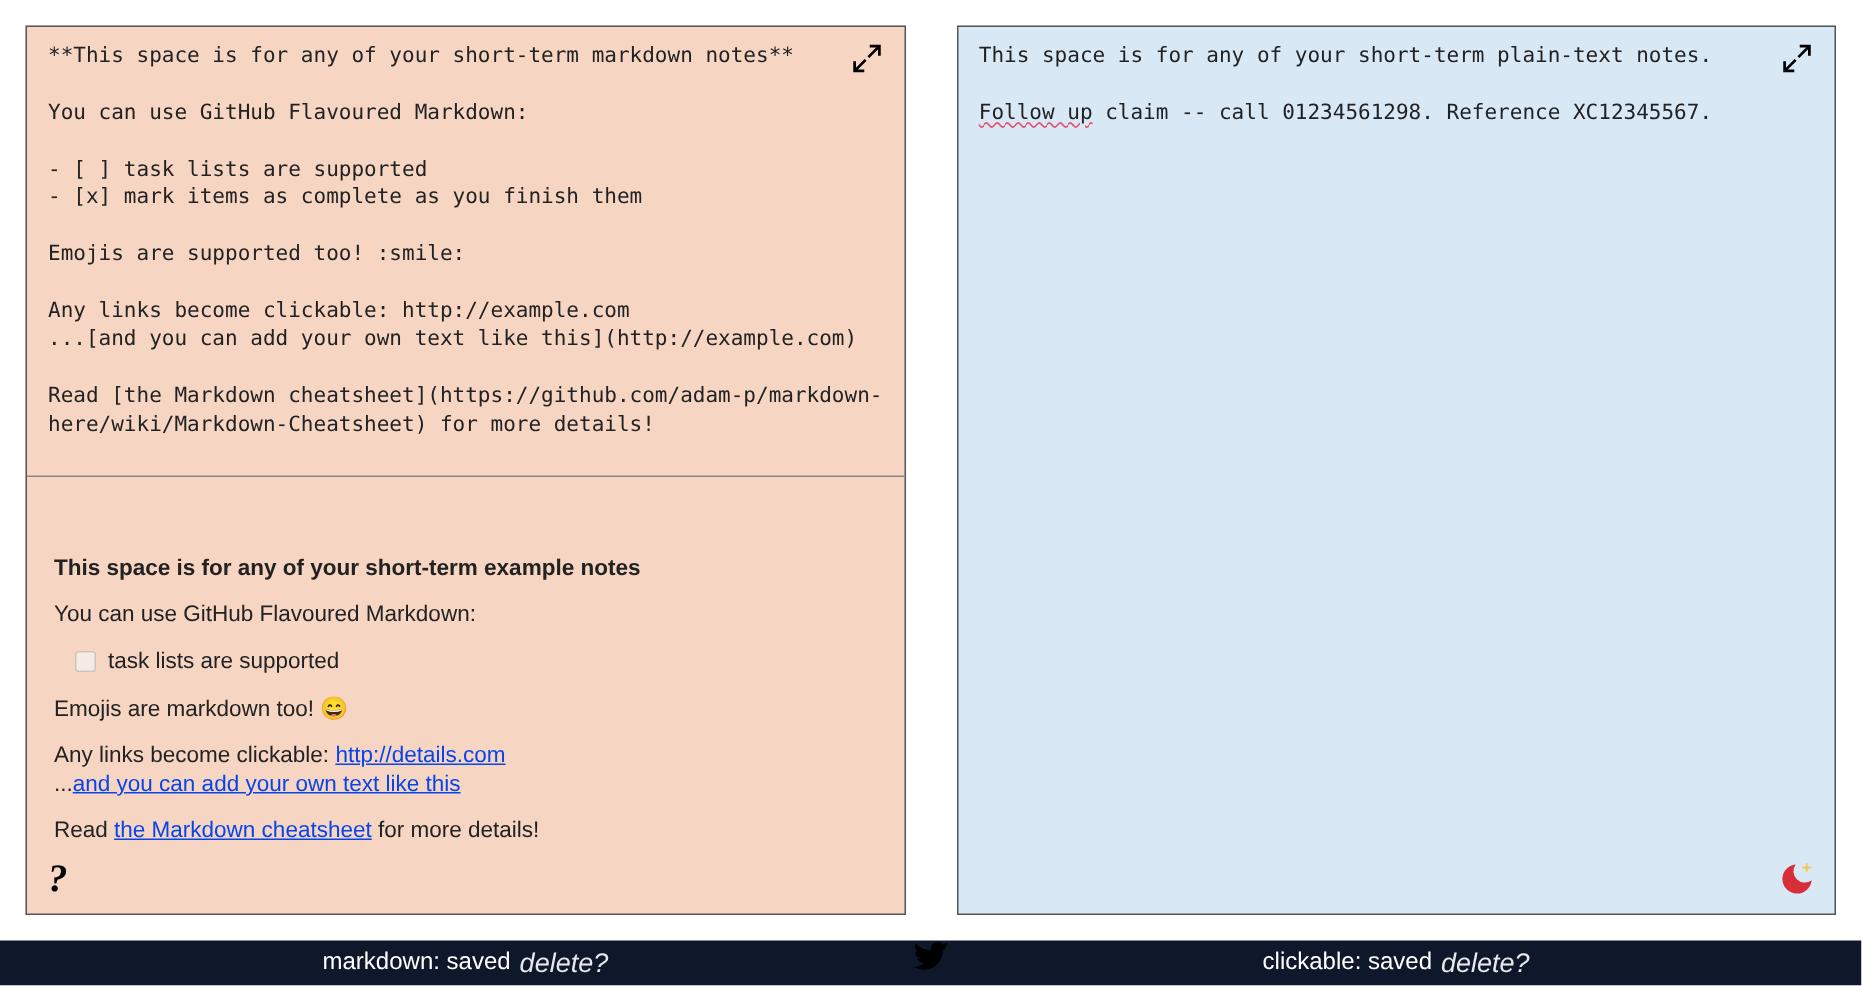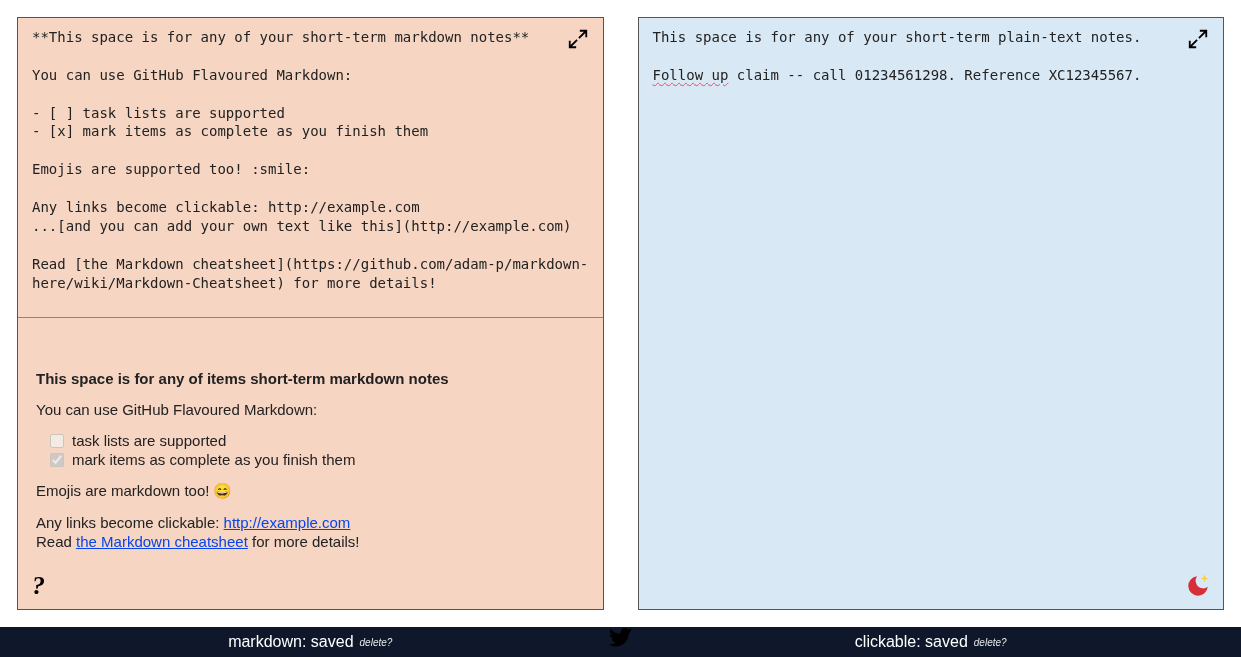--- a/index.html
+++ b/index.html
@@ -26,21 +26,21 @@
   .preview ul li input[type=checkbox] { width: 14px; height: 14px; }
   .preview a { color: #0645ea; text-decoration: underline; }
 
   .help-icon { position: absolute; left: 14px; bottom: 8px; font-family: Georgia, serif; font-size: 26px; font-weight: bold; font-style: italic; cursor: pointer; color: #000; }
 
   .moon-icon { position: absolute; right: 12px; bottom: 10px; width: 26px; height: 26px; cursor: pointer; }
 
   .footer { height: 30px; background: #0f172a; color: #fff; display: flex; align-items: center; position: relative; font-size: 16px; }
   .footer-half { flex: 1; display: flex; align-items: center; justify-content: center; gap: 6px; }
   .footer .status { font-weight: 400; }
-  .footer .delete { font-style: italic; font-size: 10px; opacity: 0.9; cursor: pointer; }
+  .footer .delete { font-style: italic; font-size: 18px; opacity: 0.9; cursor: pointer; }
   .twitter { position: absolute; left: 50%; transform: translateX(-50%); cursor: pointer; }
   .twitter svg { width: 24px; height: 24px; fill: #000; }
 
   .spellcheck { text-decoration: underline wavy #e0506e; text-decoration-thickness: 1px; text-underline-offset: 2px; text-align: right; }
 </style>
 </head>
 <body>
 
 <div class="panels">
 
@@ -58,37 +58,36 @@
 - [x] mark items as complete as you finish them
 
 Emojis are supported too! :smile:
 
 Any links become clickable: http://example.com
 ...[and you can add your own text like this](http://example.com)
 
 Read [the Markdown cheatsheet](https://github.com/adam-p/markdown-here/wiki/Markdown-Cheatsheet) for more details!</textarea>
 
     <div class="preview">
-      <p><strong>This space is for any of items short-term markdown notes</strong></p>
+      <p><strong>This space is for any of your short-term example notes</strong></p>
       <p>You can use GitHub Flavoured Markdown:</p>
       <ul>
         <li>
           <input type="checkbox" disabled="" style="">
           <span>task lists are supported</span>
         </li>
-        <li>
-          <input type="checkbox" checked="" disabled="" style="">
-          <span>mark items as complete as you finish them</span>
-        </li>
       </ul>
       <p>
         <span>Emojis are markdown too! </span><span>😄</span>
       </p>
       <p style="margin-bottom:2px">
-        <span>Any links become clickable: </span><a href="#">http://example.com</a>
+        <span>Any links become clickable: </span><a href="#">http://details.com</a>
+      </p>
+      <p>
+        <span>...</span><a href="#">and you can add your own text like this</a>
       </p>
       <p>
         <span>Read </span><a href="#">the Markdown cheatsheet</a><span> for more details!</span>
       </p>
 
       <div class="help-icon">?</div>
     </div>
   </div>
 
   <div class="panel panel-right">

